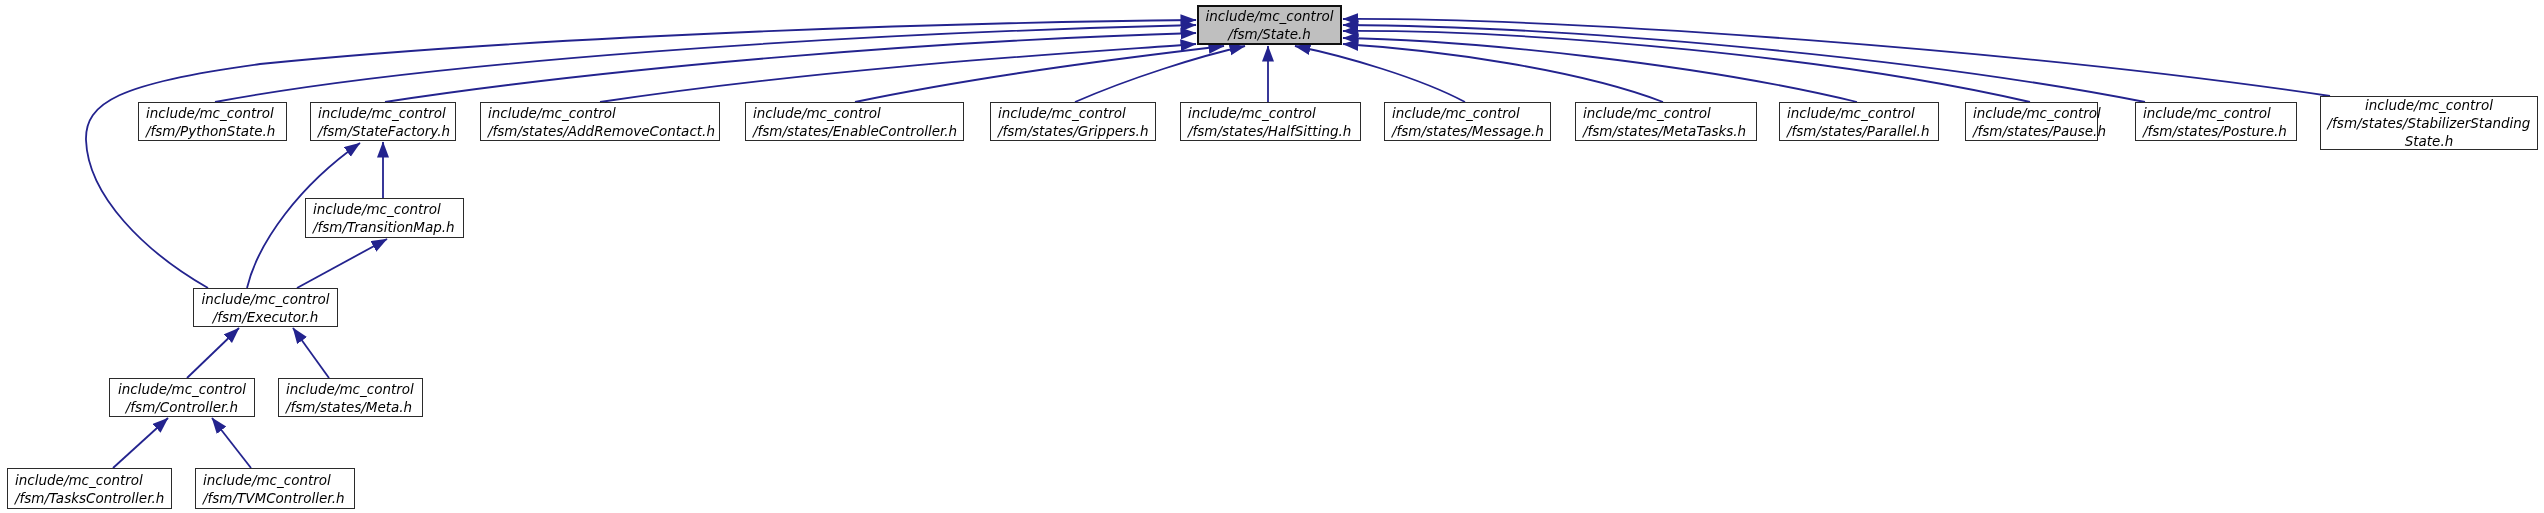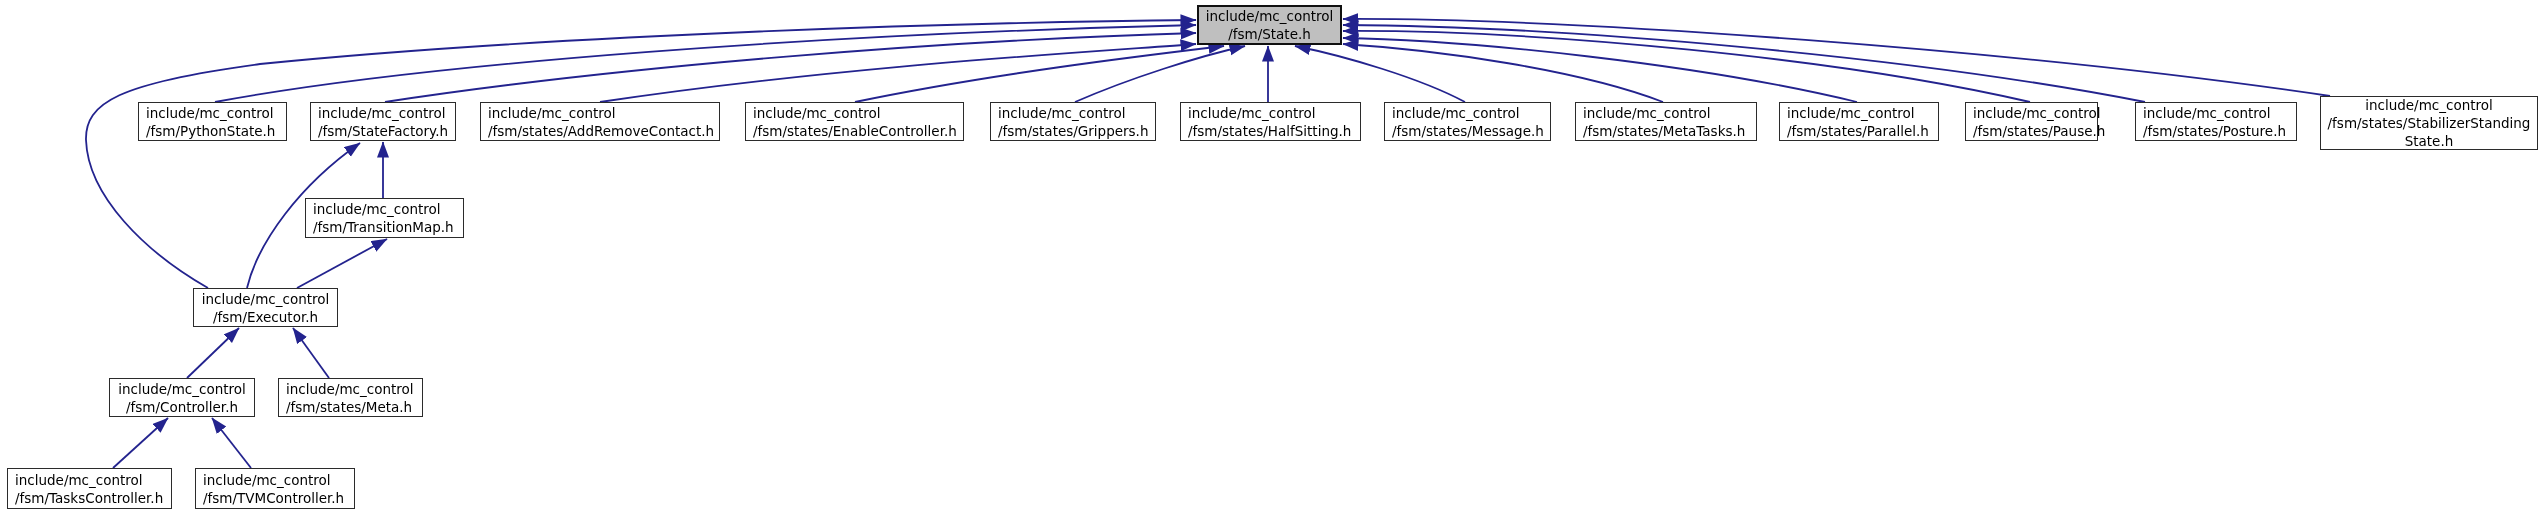--- a/index.html
+++ b/index.html
@@ -2,20 +2,21 @@
 <html><head>
 <meta charset="utf-8">
 <style>
   html,body{margin:0;padding:0;background:#ffffff;}
   .stage{
     position:relative;
     width:2544px;height:513px;
     background:#ffffff;
     font-family:"DejaVu Sans","Liberation Sans",sans-serif;
     overflow:hidden;
+    font-style:italic;
   }
   .edge-layer{position:absolute;left:0;top:0;width:2544px;height:513px;}
   .node{
     position:absolute;
     box-sizing:border-box;
     background:#ffffff;
     border:1.5px solid #2b2b2b;
     color:#000000;
     font-size:13.5px;
     line-height:18px;

